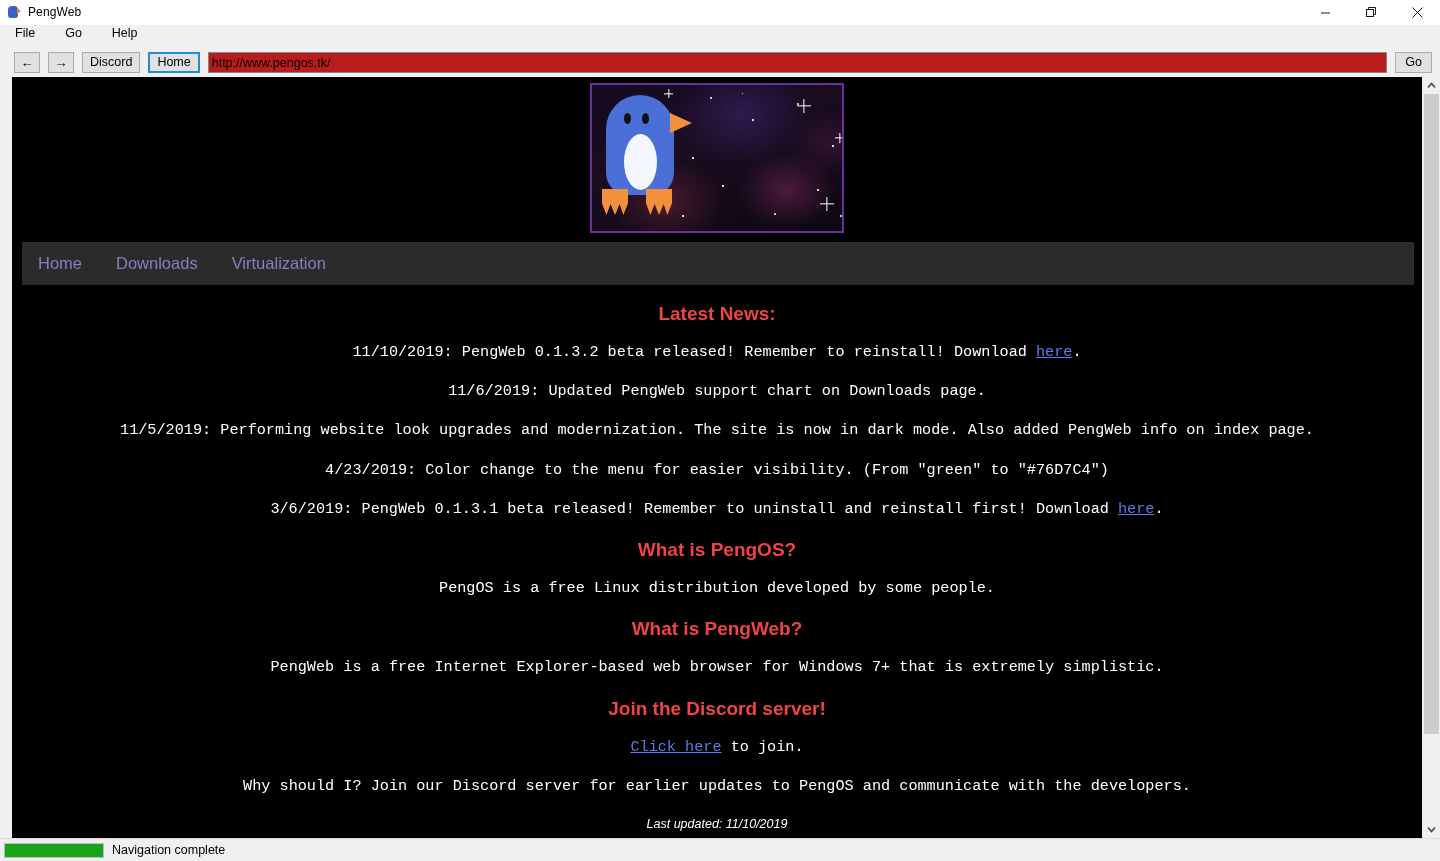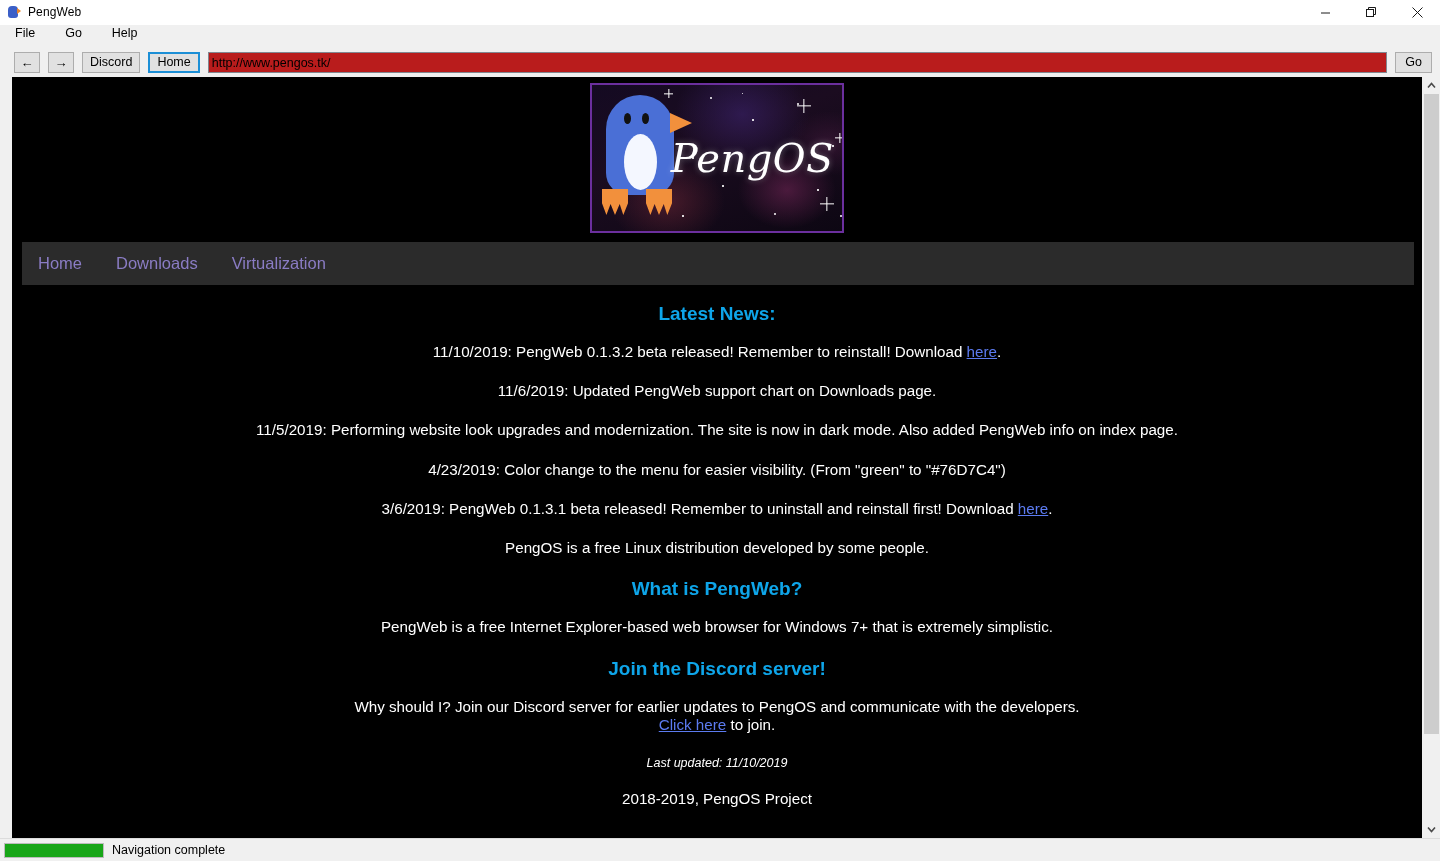--- a/index.html
+++ b/index.html
@@ -300,28 +300,29 @@
 
   .content {
     padding: 14px 24px 0 24px;
     text-align: center;
     color: #ffffff;
   }
   h2.sec {
     font-size: 19px;
     font-weight: bold;
     margin: 14px 0 18px 0;
-    color: #0ea5e9;
+    color: #ef4444;
   }
   h2.sec.first { margin-top: 4px; }
   p.line {
     font-size: 15.2px;
     margin: 0 0 21px 0;
     color: #fff;
     line-height: 1.2;
+    font-family: Liberation Mono, monospace;
   }
   p.line.tight { margin-bottom: 0; }
   a.weblink {
     color: #5c7bf0;
     text-decoration: underline;
   }
   p.updated {
     font-size: 12.5px;
     font-style: italic;
     margin: 22px 0 20px 0;
@@ -435,21 +436,20 @@
           </div>
           <div class="penguin">
             <div class="p-body"></div>
             <div class="p-beak"></div>
             <div class="p-eye l"></div>
             <div class="p-eye r"></div>
             <div class="p-belly"></div>
             <div class="p-foot l"></div>
             <div class="p-foot r"></div>
           </div>
-          <div class="banner-title">PengOS</div>
         </div>
       </div>
 
       <div class="navbar">
         <a class="nav-link" href="#">Home</a>
         <a class="nav-link" href="#">Downloads</a>
         <a class="nav-link" href="#">Virtualization</a>
       </div>
 
       <div class="content">
@@ -469,30 +469,31 @@
         </p>
 
         <p class="line">
           <span>4/23/2019: Color change to the menu for easier visibility. (From "green" to "#76D7C4")</span>
         </p>
 
         <p class="line">
           <span>3/6/2019: PengWeb 0.1.3.1 beta released! Remember to uninstall and reinstall first! Download </span><a class="weblink" href="#">here</a><span>.</span>
         </p>
 
+        <h2 class="sec">What is PengOS?</h2>
         <p class="line">PengOS is a free Linux distribution developed by some people.</p>
 
         <h2 class="sec">What is PengWeb?</h2>
         <p class="line">PengWeb is a free Internet Explorer-based web browser for Windows 7+ that is extremely simplistic.</p>
 
         <h2 class="sec">Join the Discord server!</h2>
-        <p class="line tight">Why should I? Join our Discord server for earlier updates to PengOS and communicate with the developers.</p>
         <p class="line">
           <a class="weblink" href="#">Click here</a><span> to join.</span>
         </p>
+        <p class="line tight">Why should I? Join our Discord server for earlier updates to PengOS and communicate with the developers.</p>
 
         <p class="updated">Last updated: 11/10/2019</p>
         <p class="copyright">2018-2019, PengOS Project</p>
       </div>
     </div>
 
     <div class="scrollbar">
       <div class="sb-arrow">
         <svg width="9" height="7" viewBox="0 0 9 7">
             <polyline points="1,5.5 4.5,1.5 8,5.5" fill="none" stroke="#4a4a4a" stroke-width="1.6"></polyline>

